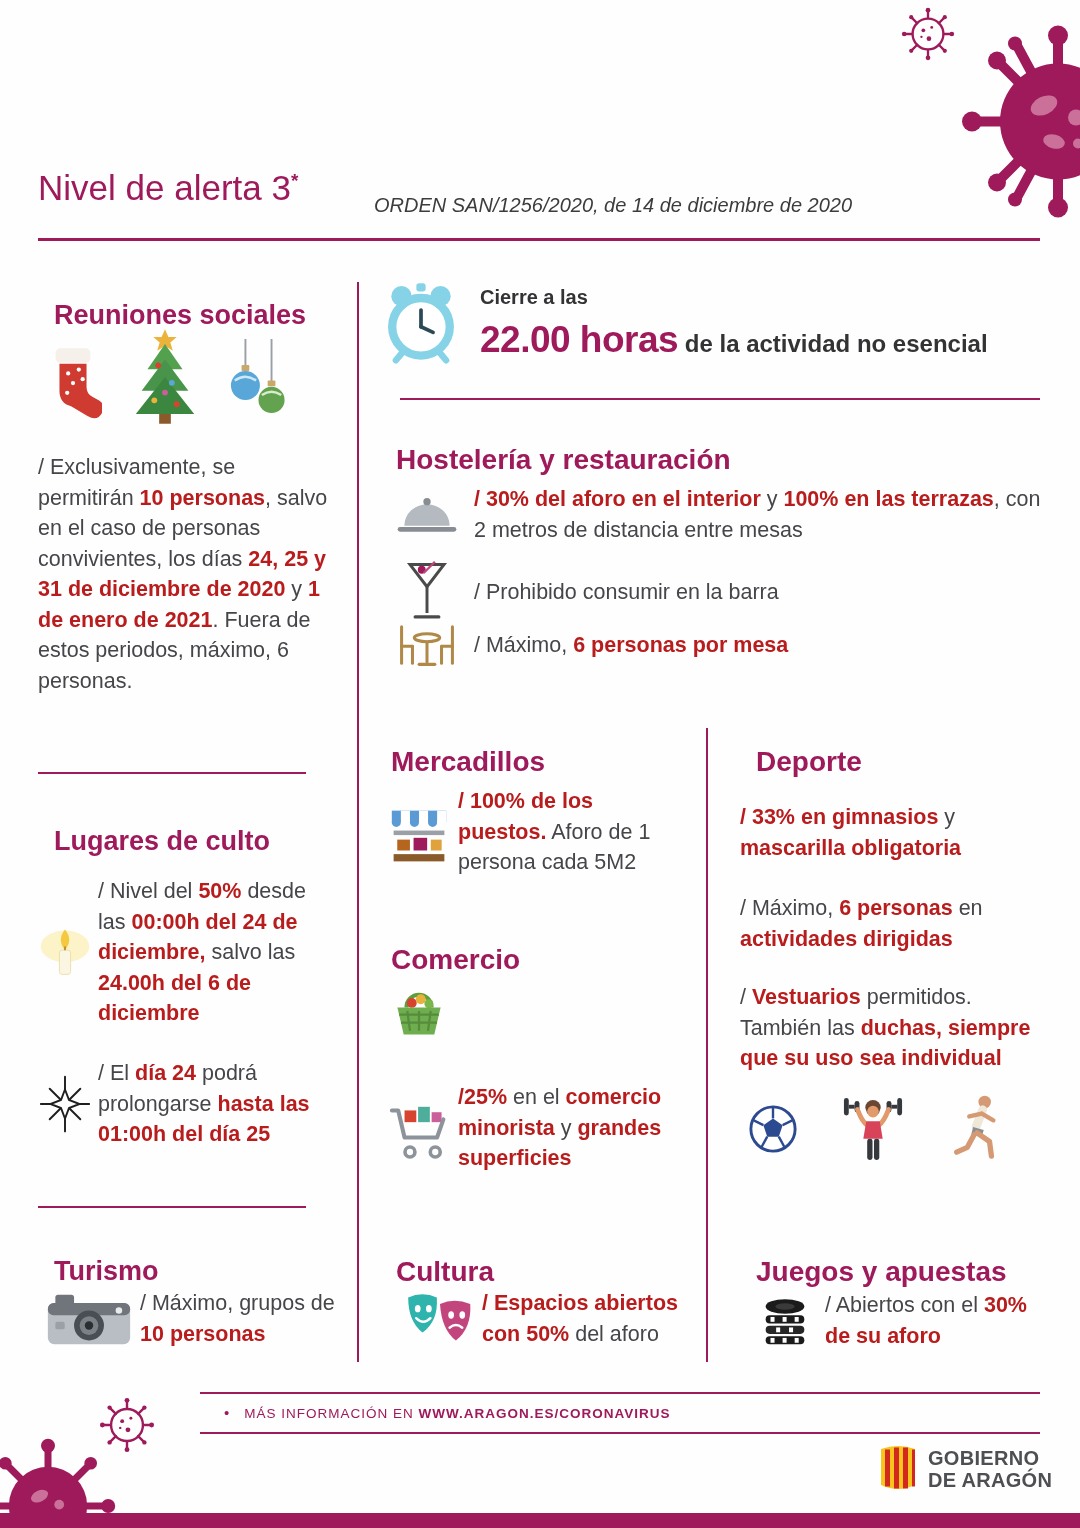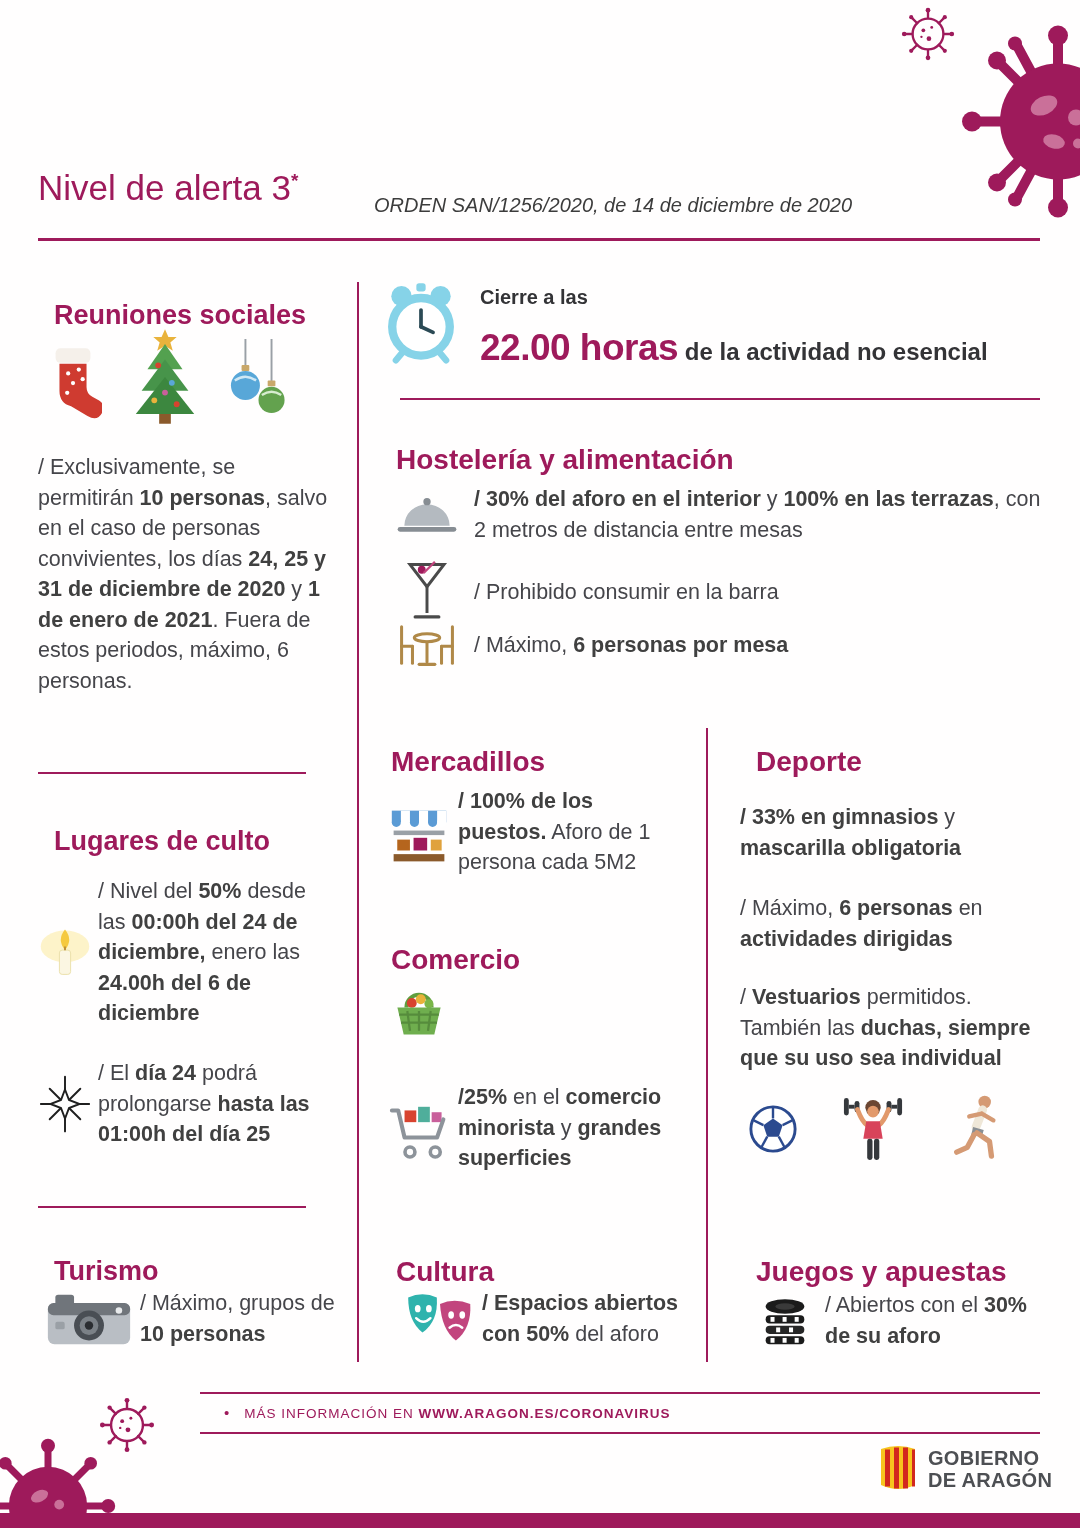--- a/index.html
+++ b/index.html
@@ -10,21 +10,21 @@
   .title{font-size:45px;line-height:1.16;letter-spacing:-0.5px}
   .tb{color:#9e1a5b;font-weight:800}
   .tg{color:#58595b;font-weight:400}
   .alert{font-size:35px;color:#9e1a5b;font-weight:400}
   .alert sup{font-size:19px;font-weight:700}
   .order{font-size:20px;font-style:italic;color:#3c3c3c}
   
   .h-sec{font-size:27px;font-weight:800;color:#9e1a5b;margin:16px}
   .h-sec-lg{font-size:28px}
   .body-text{font-size:21.5px;color:#45454a;line-height:1.42;margin:0}
-  .seg-b{font-weight:700;color:#404040}
+  .seg-b{font-weight:700;color:#b91c1c}
   .hline{background:#9e1a5b}
   .vline{background:#9e1a5b;width:2px}
   .media{display:flex;align-items:center}
   .media.top{align-items:center}
   .mi{flex:0 0 auto;display:flex;align-items:center;justify-content:center}
   .mt{flex:1 1 auto}
   
   .closure-line1{font-size:20px;font-weight:700;color:#333336}
   .closure-time{font-size:37px;font-weight:800;color:#9e1a5b;letter-spacing:-0.5px}
   .closure-suffix{font-size:24px;font-weight:700;color:#333336}
@@ -176,21 +176,21 @@
 
   <div class="abs media" style="left:32px;top:876px;width:306px">
     <span class="mi" style="width:66px">
       <svg viewBox="0 0 60 64" width="56" height="60">
         <ellipse cx="30" cy="26" rx="26" ry="17" fill="#fdf3c9"></ellipse>
         <path d="M30 8 q9 11 0 22 q-9 -11 0 -22" fill="#f5c93f"></path>
         <rect x="24" y="30" width="12" height="26" rx="3" fill="#fbf6e2" stroke="#eadfa8"></rect>
         <line x1="30" y1="26" x2="30" y2="30" stroke="#b98d3a" stroke-width="2"></line>
       </svg>
     </span>
-    <p class="body-text mt"><span>/ Nivel del </span><span class="seg-b">50%</span><span>  desde las </span><span class="seg-b">00:00h del 24 de diciembre,</span><span> enero las </span><span class="seg-b">24.00h del 6 de diciembre</span></p>
+    <p class="body-text mt"><span>/ Nivel del </span><span class="seg-b">50%</span><span>  desde las </span><span class="seg-b">00:00h del 24 de diciembre,</span><span> salvo las </span><span class="seg-b">24.00h del 6 de diciembre</span></p>
   </div>
 
   <div class="abs media" style="left:32px;top:1058px;width:306px">
     <span class="mi" style="width:66px">
       <svg viewBox="0 0 72 72" width="58" height="58">
         <g stroke="#1f1f1f" stroke-width="2.4" fill="none" stroke-linecap="round">
           <line x1="36" y1="2" x2="36" y2="70"></line>
             <line x1="6" y1="36" x2="66" y2="36"></line>
           <line x1="17" y1="17" x2="55" y2="55"></line>
             <line x1="55" y1="17" x2="17" y2="55"></line>
@@ -231,28 +231,28 @@
       <line x1="25" y1="72" x2="15" y2="84" stroke="#86d3e8" stroke-width="7" stroke-linecap="round"></line>
       <line x1="59" y1="72" x2="69" y2="84" stroke="#86d3e8" stroke-width="7" stroke-linecap="round"></line>
       <circle cx="42" cy="48" r="31" fill="#ffffff" stroke="#86d3e8" stroke-width="9"></circle>
       <line x1="42" y1="48" x2="42" y2="30" stroke="#2b4a55" stroke-width="4" stroke-linecap="round"></line>
       <line x1="42" y1="48" x2="55" y2="54" stroke="#2b4a55" stroke-width="4" stroke-linecap="round"></line>
     </svg>
   </span>
 
   <div class="abs" style="left:480px;top:286px">
     <div class="closure-line1">Cierre a las</div>
-    <div style="margin-top:18px">
+    <div style="margin-top:10px">
       <span class="closure-time">22.00 horas</span><span class="closure-suffix"> de la actividad no esencial</span>
     </div>
   </div>
 
   <div class="abs hline" style="left:400px;top:398px;width:640px;height:2px"></div>
 
-  <div class="abs h-sec h-sec-lg" style="left:380px;top:428px">Hostelería y alimentación</div>
+  <div class="abs h-sec h-sec-lg" style="left:380px;top:428px">Hostelería y restauración</div>
 
   <div class="abs media" style="left:380px;top:484px;width:662px">
     <span class="mi" style="width:94px">
       <svg viewBox="0 0 96 64" width="64" height="44">
         <path d="M14 48 a34 32 0 0 1 68 0 Z" fill="#b4bac0"></path>
         <circle cx="48" cy="12" r="5.5" fill="#878d93"></circle>
         <rect x="4" y="50" width="88" height="7" rx="3.5" fill="#878d93"></rect>
       </svg>
     </span>
     <p class="body-text mt"><span class="seg-b">/ 30% del aforo en el interior</span><span> y </span><span class="seg-b">100% en las terrazas</span><span>, con 2 metros de distancia entre mesas</span></p>

